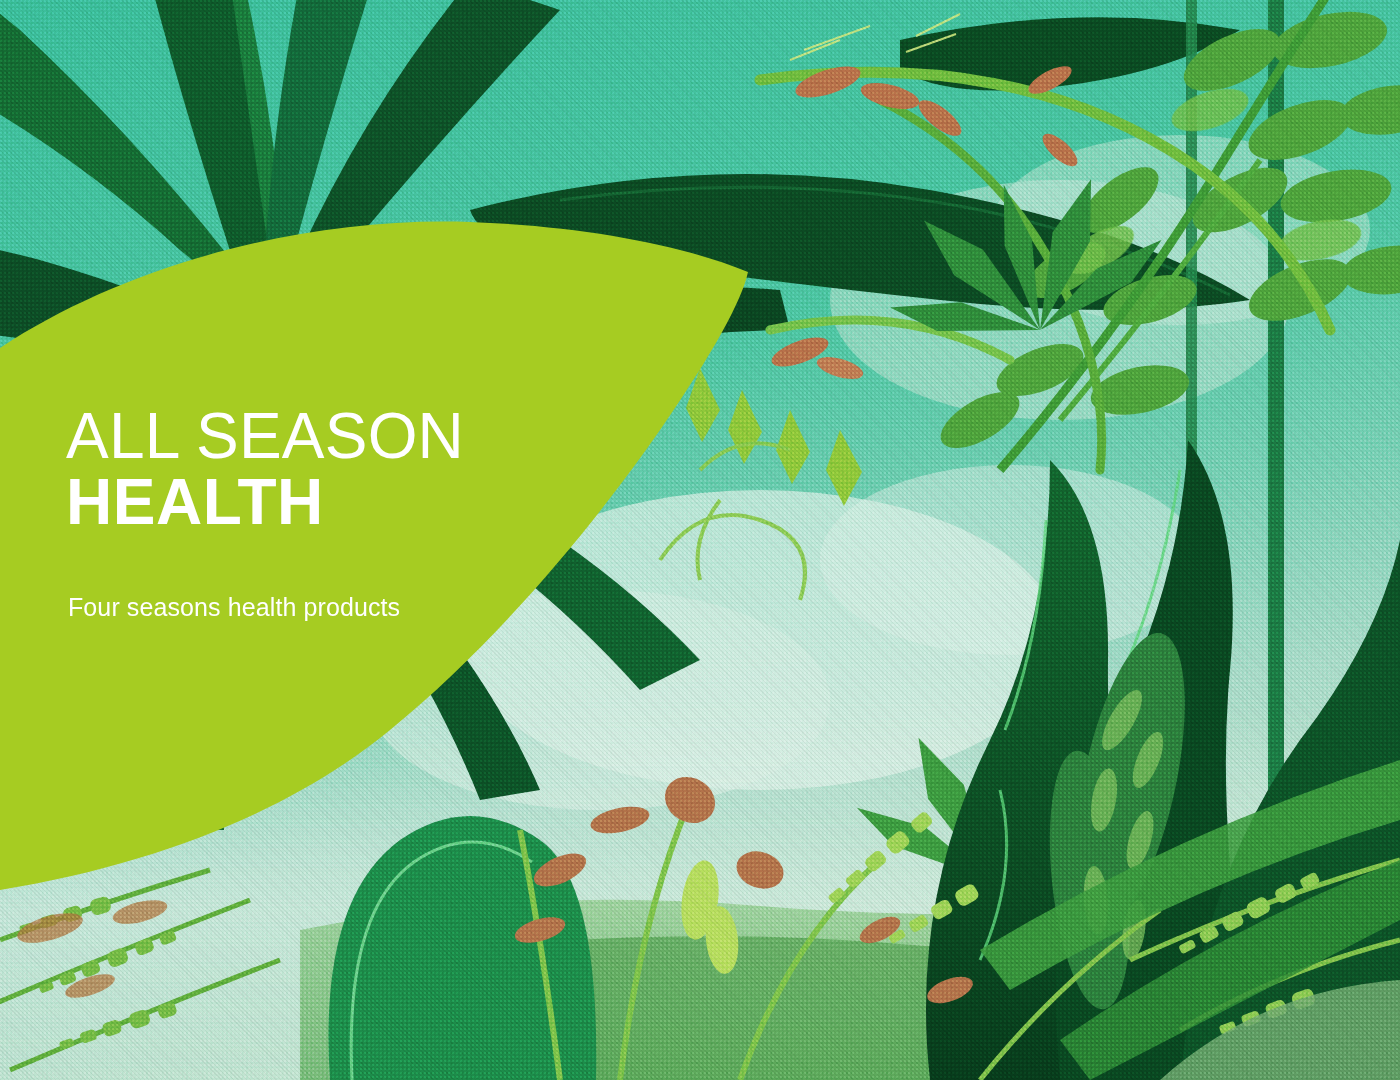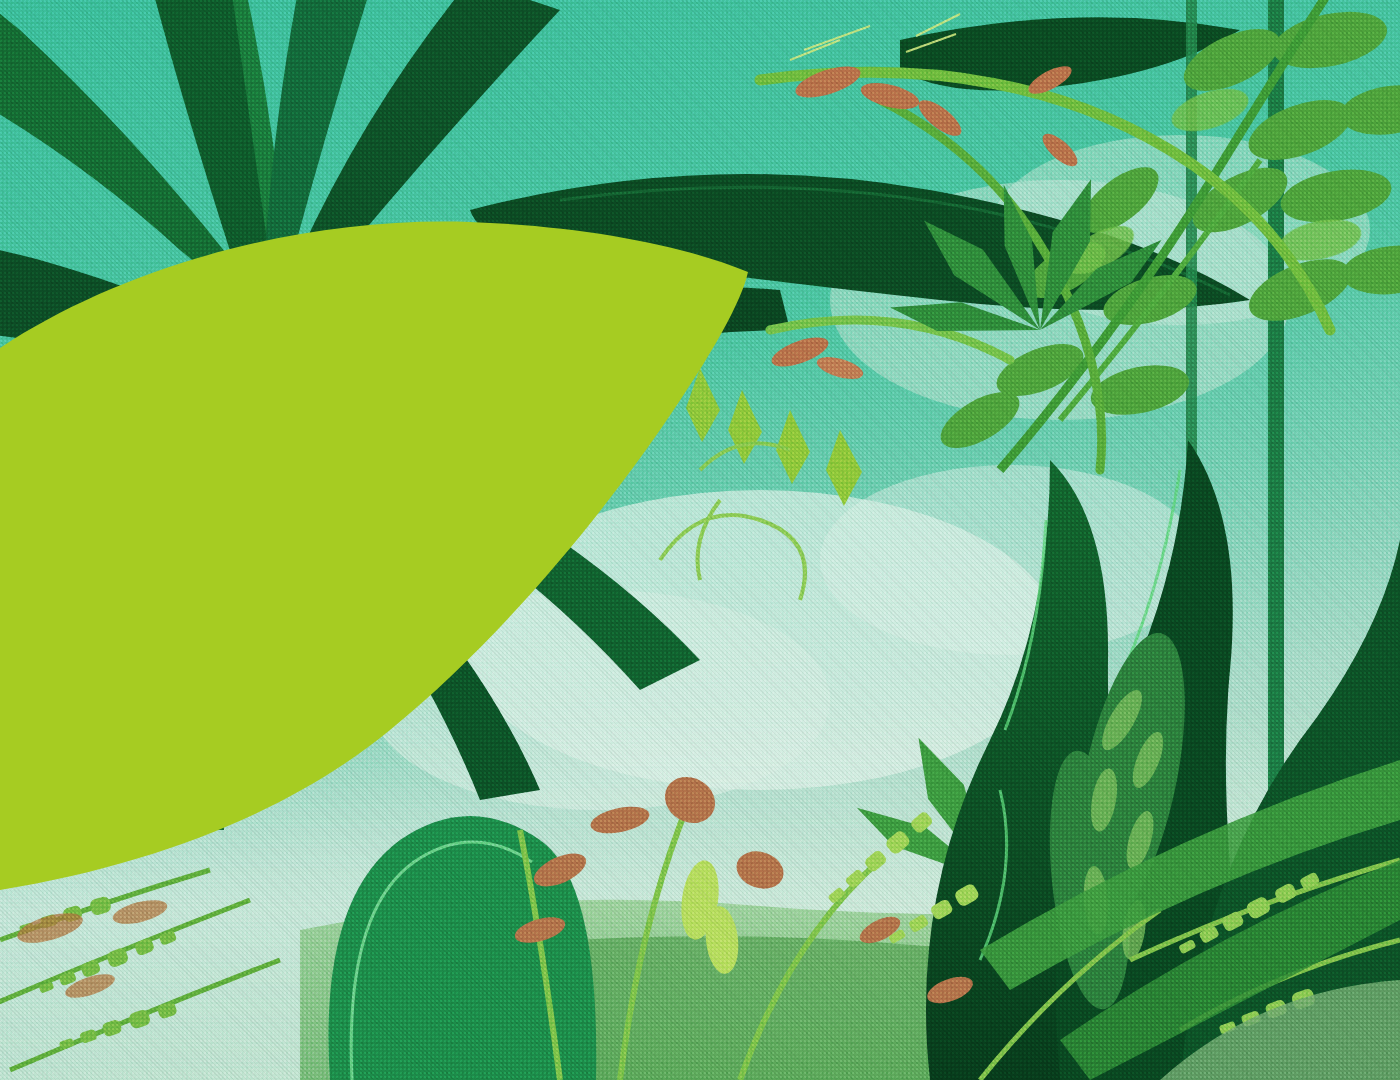--- a/index.html
+++ b/index.html
@@ -394,14 +394,21 @@
       <path d="M0 348
                C 120 268, 300 216, 470 222
                C 580 226, 680 244, 748 272
                C 742 300, 714 352, 660 430
                C 596 522, 500 640, 390 730
                C 300 804, 170 862, 0 890
                Z" fill="#A6CC22"></path>
     </svg>
   </div>
 
+  <div class="copy">
+    <h1 class="headline">
+      <span>ALL SEASON</span>
+      <span class="strong">HEALTH</span>
+    </h1>
+    <p class="subtitle">Four seasons health products</p>
+  </div>
 
 </div>
 
 </body></html>

